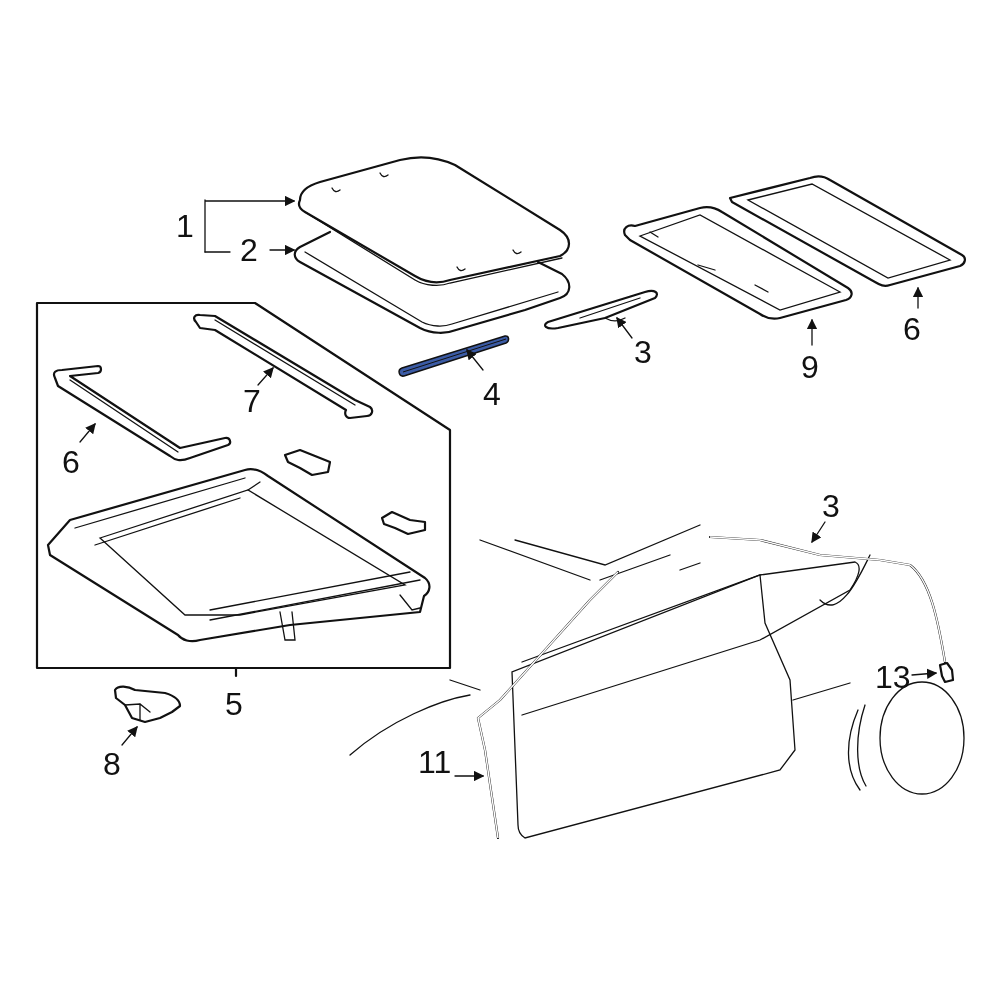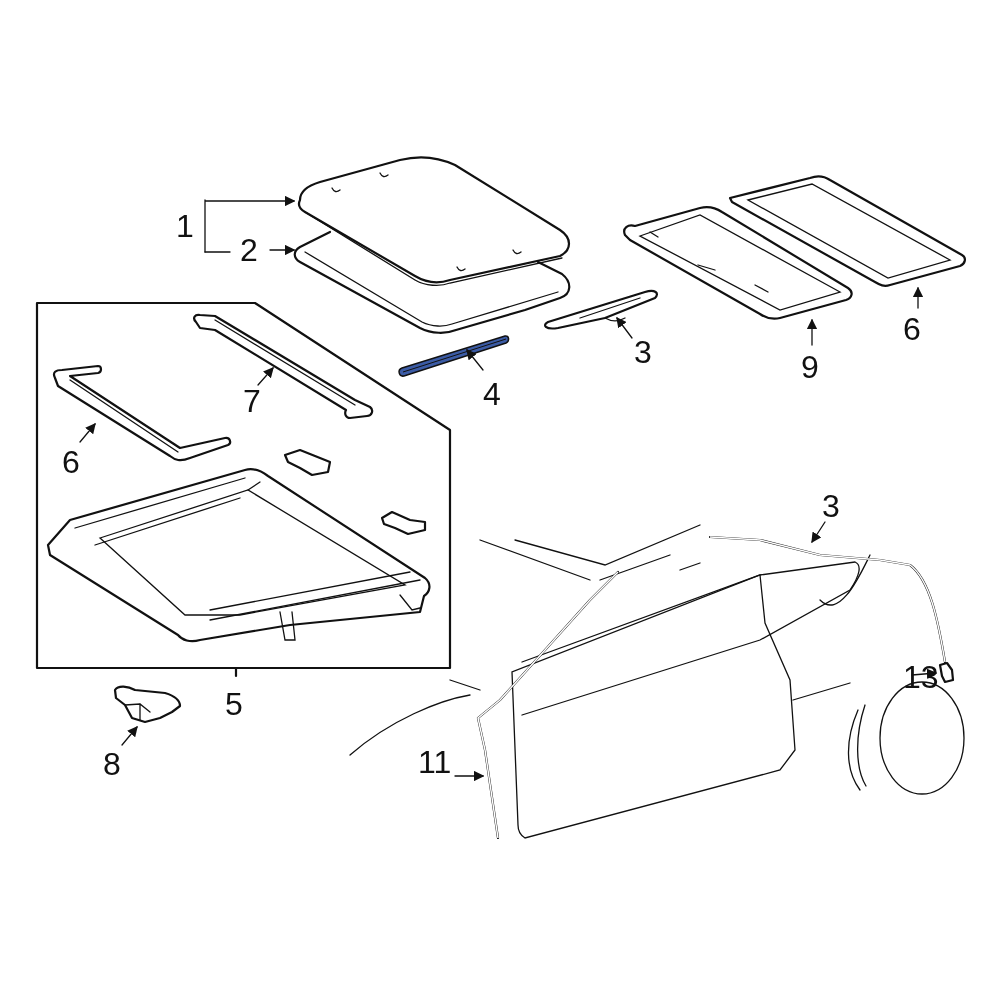--- a/index.html
+++ b/index.html
@@ -134,13 +134,13 @@
 <div class="callout" style="left:634px;top:336px;">3</div>
 <div class="callout" style="left:483px;top:378px;">4</div>
 <div class="callout" style="left:225px;top:688px;">5</div>
 <div class="callout" style="left:62px;top:446px;">6</div>
 <div class="callout" style="left:243px;top:385px;">7</div>
 <div class="callout" style="left:103px;top:748px;">8</div>
 <div class="callout" style="left:801px;top:351px;">9</div>
 <div class="callout" style="left:903px;top:313px;">6</div>
 <div class="callout" style="left:418px;top:746px;">11</div>
 <div class="callout" style="left:822px;top:490px;">3</div>
-<div class="callout" style="left:875px;top:661px;margin-left:28px;">13</div>
+<div class="callout" style="left:875px;top:661px;">13</div>
 
 </body></html>

